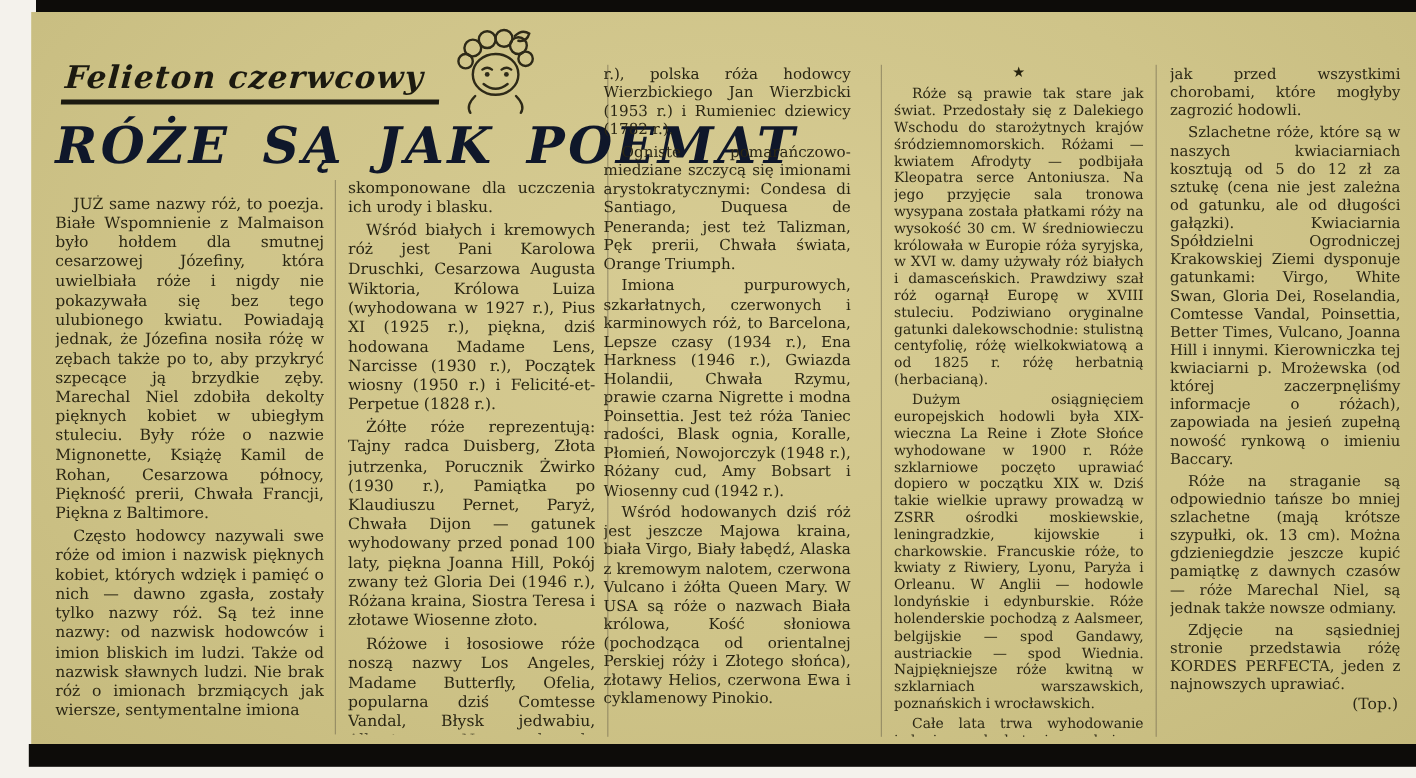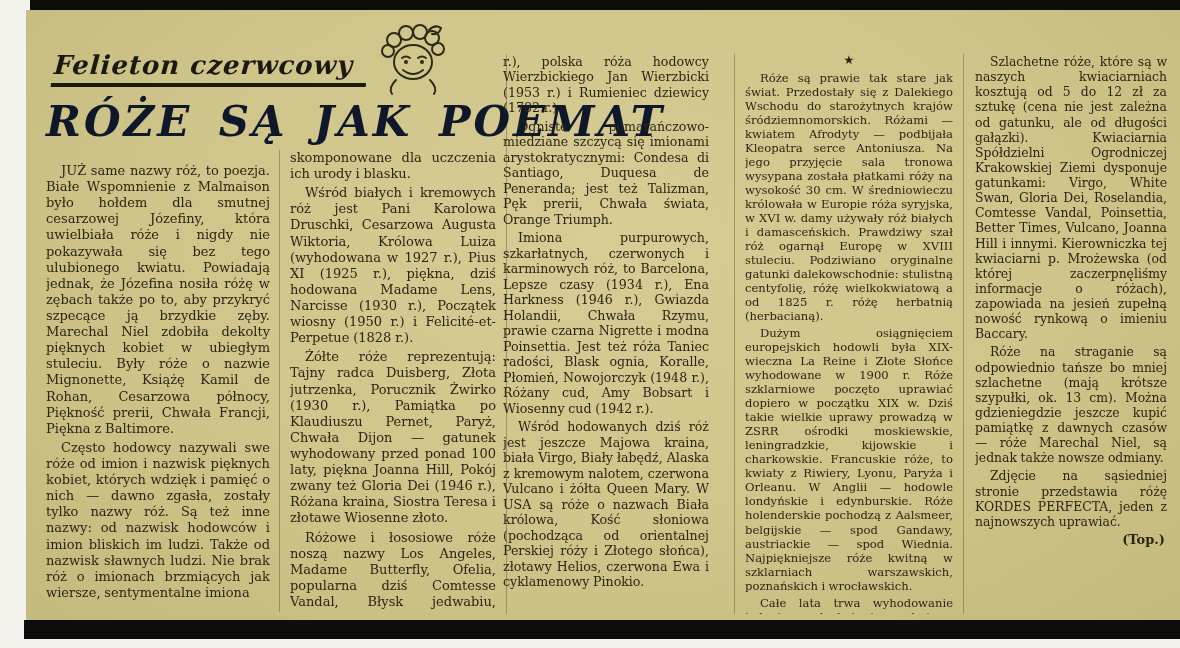--- a/index.html
+++ b/index.html
@@ -58,21 +58,21 @@
     text-align:justify;
     text-indent:15px;
     margin-bottom:3px;
     hyphens:auto;
     word-spacing:-0.3px;
   }
   .para.no-indent { text-indent:0; }
 
   .star { text-align:center; font-size:12px; line-height:1; margin-bottom:5px; color:#26230f; }
 
-  .byline { text-align:right; font-weight:bold; font-size:13px; margin-top:3px; padding-right:2px; }
+  .byline { text-align:right; font-weight:normal; font-size:13px; margin-top:3px; padding-right:2px; }
 </style>
 </head>
 <body>
 
 <div class="paper"></div>
 
 <div class="scan-bar top"></div>
 <div class="scan-bar bottom"></div>
 
 <div class="rule r1"></div>
@@ -127,17 +127,18 @@
 
 <div class="col col4">
   <div class="star">★</div>
 <p class="para">Róże są prawie tak stare jak świat. Przedostały się z Dalekiego Wschodu do starożytnych krajów śródziemnomorskich. Różami — kwiatem Afrodyty — podbijała Kleopatra serce Antoniusza. Na jego przyjęcie sala tronowa wysypana została płatkami róży na wysokość 30 cm. W średniowieczu królowała w Europie róża syryjska, w XVI w. damy używały róż białych i damasceńskich. Prawdziwy szał róż ogarnął Europę w XVIII stuleciu. Podziwiano oryginalne gatunki dalekowschodnie: stulistną centyfolię, różę wielkokwiatową a od 1825 r. różę herbatnią (herbacianą).</p>
     <p class="para">Dużym osiągnięciem europejskich hodowli była XIX-wieczna La Reine i Złote Słońce wyhodowane w 1900 r. Róże szklarniowe poczęto uprawiać dopiero w początku XIX w. Dziś takie wielkie uprawy prowadzą w ZSRR ośrodki moskiewskie, leningradzkie, kijowskie i charkowskie. Francuskie róże, to kwiaty z Riwiery, Lyonu, Paryża i Orleanu. W Anglii — hodowle londyńskie i edynburskie. Róże holenderskie pochodzą z Aalsmeer, belgijskie — spod Gandawy, austriackie — spod Wiednia. Najpiękniejsze róże kwitną w szklarniach warszawskich, poznańskich i wrocławskich.</p>
     <p class="para">Całe lata trwa wyhodowanie jednej szlachetnej odmiany. Hodowla róż, to magia, której tajemnic pilnie strzegą hodowcy. Chronią swe róże równie troskliwie przed obcym okiem,</p>
   </div>
 
 <div class="col col5">
 
+<p class="para no-indent">jak przed wszystkimi chorobami, które mogłyby zagrozić hodowli.</p>
     <p class="para">Szlachetne róże, które są w naszych kwiaciarniach kosztują od 5 do 12 zł za sztukę (cena nie jest zależna od gatunku, ale od długości gałązki). Kwiaciarnia Spółdzielni Ogrodniczej Krakowskiej Ziemi dysponuje gatunkami: Virgo, White Swan, Gloria Dei, Roselandia, Comtesse Vandal, Poinsettia, Better Times, Vulcano, Joanna Hill i innymi. Kierowniczka tej kwiaciarni p. Mrożewska (od której zaczerpnęliśmy informacje o różach), zapowiada na jesień zupełną nowość rynkową o imieniu Baccary.</p>
     <p class="para">Róże na straganie są odpowiednio tańsze bo mniej szlachetne (mają krótsze szypułki, ok. 13 cm). Można gdzieniegdzie jeszcze kupić pamiątkę z dawnych czasów — róże Marechal Niel, są jednak także nowsze odmiany.</p>
     <p class="para">Zdjęcie na sąsiedniej stronie przedstawia różę KORDES PERFECTA, jeden z najnowszych uprawiać.</p>
     <div class="byline">(Top.)</div>
   </div>
 
 </body></html>

